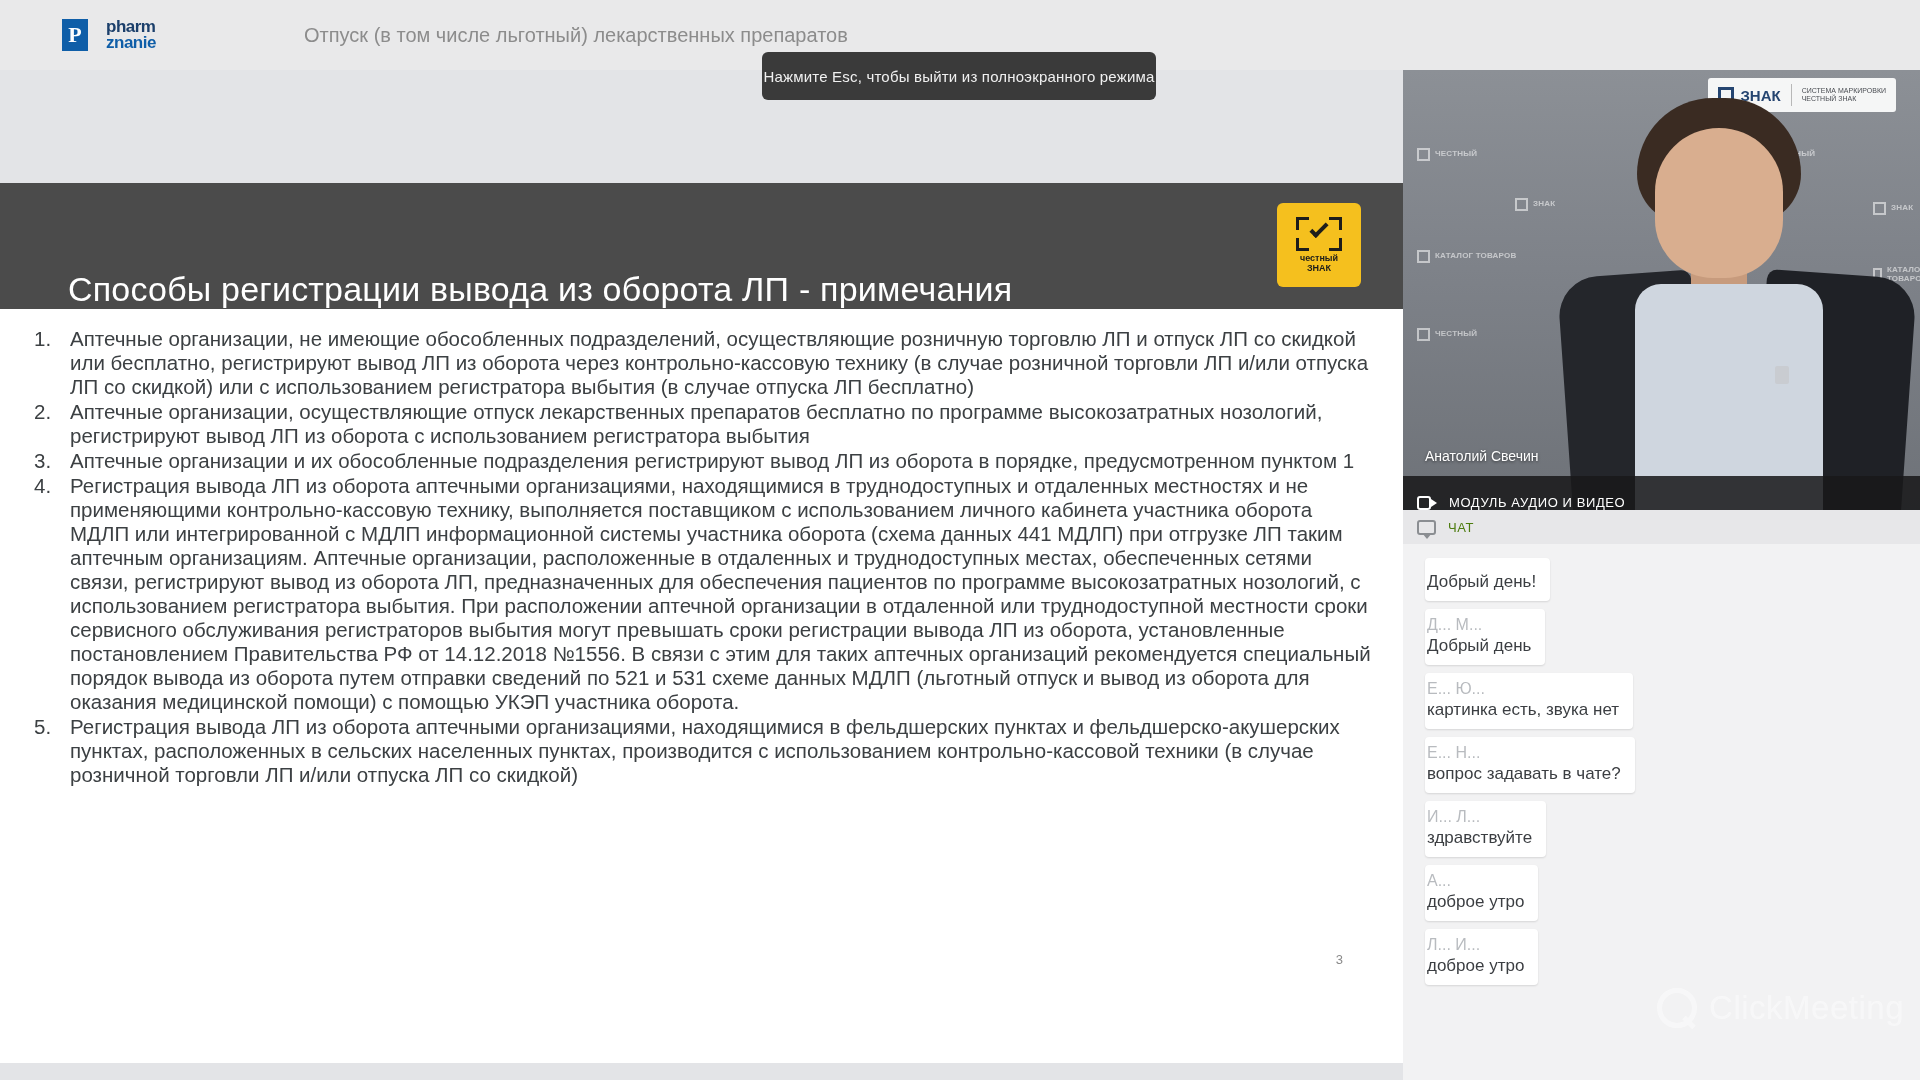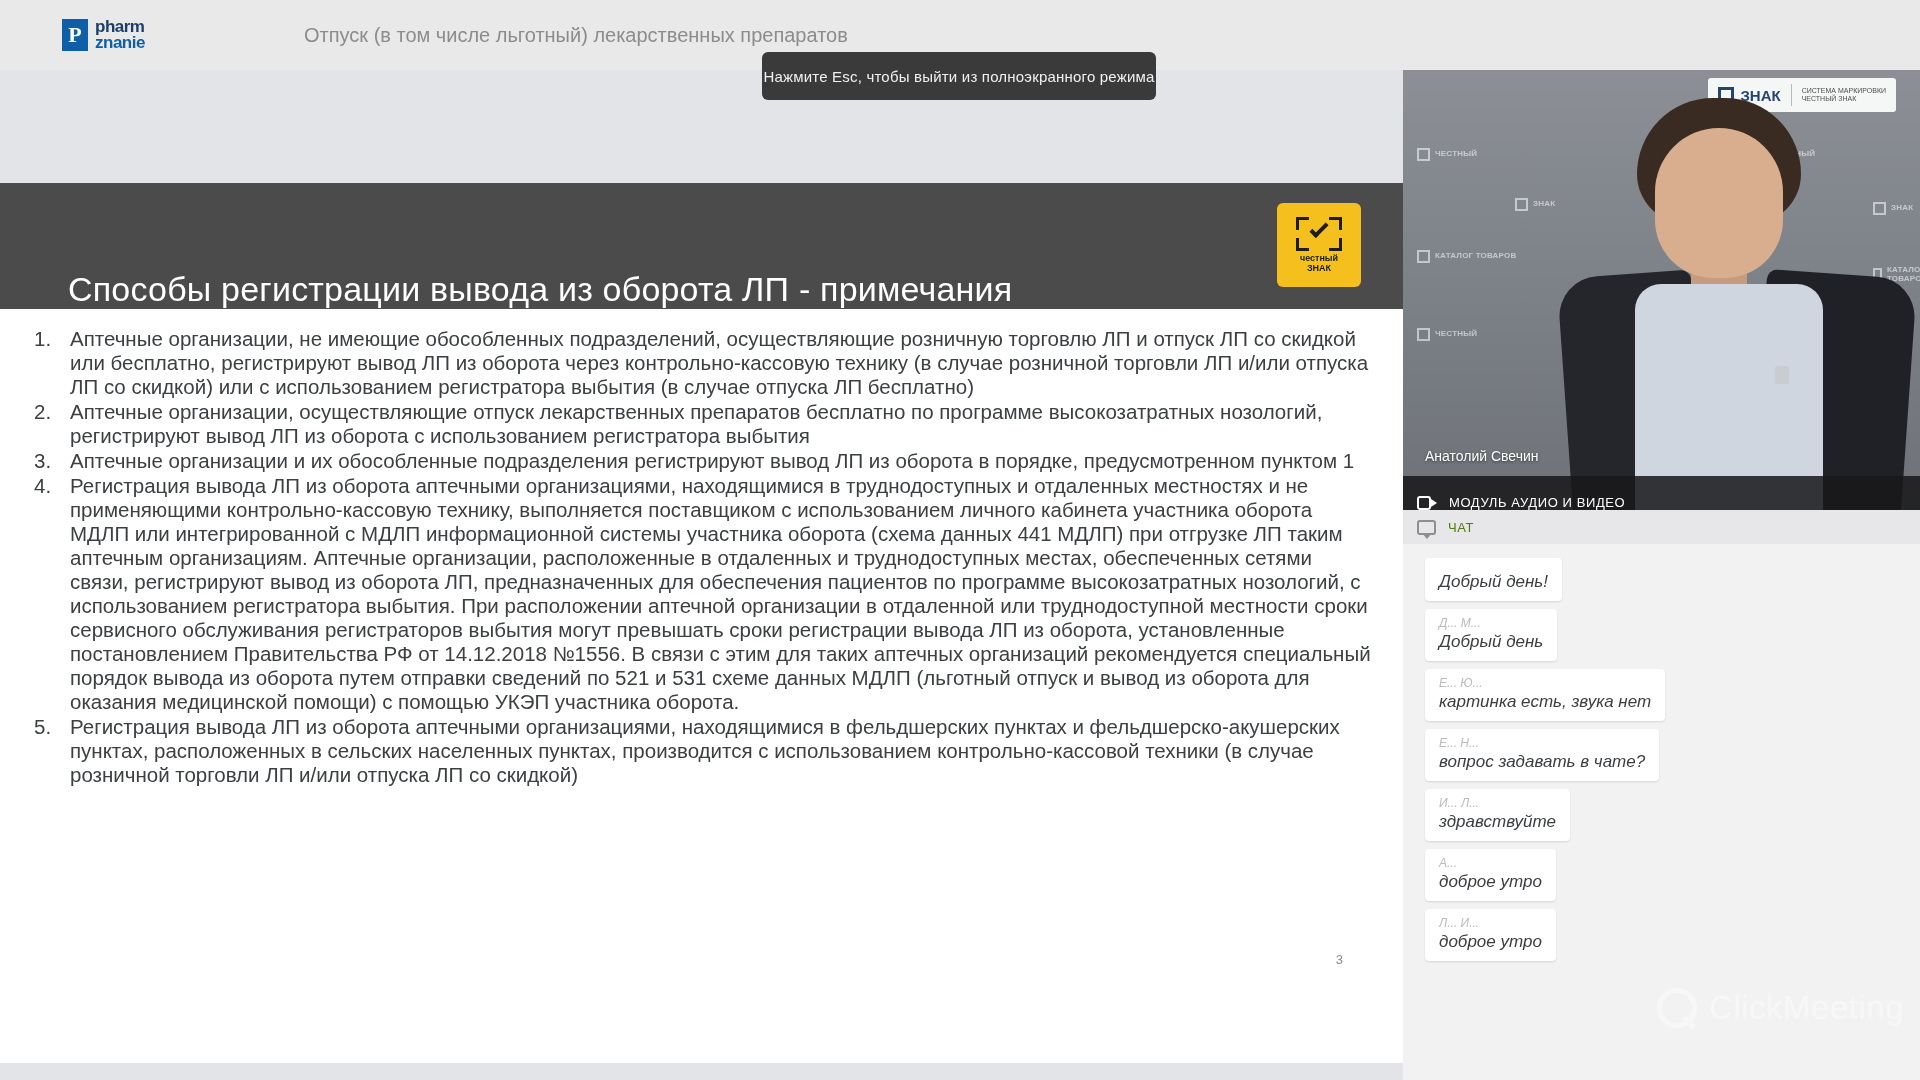--- a/index.html
+++ b/index.html
@@ -20,21 +20,21 @@
   #logo {
     margin-left: 62px;
     width: 118px; height: 38px;
     display: flex; align-items: center;
   }
   .logo-box {
     width: 26px; height: 32px; background: #0f5ea8; color: #fff;
     font-size: 22px; font-weight: bold; line-height: 32px; text-align: center;
     font-family: "Liberation Serif", serif;
   }
-  .logo-words { margin-left: 7px; line-height: 0.92; }
+  .logo-words { margin-left: 18px; line-height: 0.92; }
   .logo-words div {
     color: #1b3f6b; font-weight: bold; font-size: 17px; letter-spacing: -0.5px;
   }
   .logo-words .w2 { color: #0f5ea8; }
   #webinar-title {
     margin-left: 124px;
     color: #8c8c8c; font-size: 20px; white-space: nowrap;
   }
 
   
@@ -215,25 +215,24 @@
     border-top: 6px solid #8b8e92;
   }
   #chat-body {
     position: relative; height: 536px; background: #f2f2f3;
     padding: 14px 0 0 22px; overflow: hidden;
   }
   .msg { position: relative; margin-bottom: 8px; }
   .bubble {
     display: inline-block; background: #ffffff; border-radius: 4px;
     box-shadow: 0 1px 2px rgba(0,0,0,.12);
-    padding: 7px 14px 9px 14px;
-    font-style: italic;
+    padding: 7px 14px 9px 2px;
   }
   .bubble .author {
-    display: block; color: #b8bbbf; font-size: 12px; margin-bottom: 2px;
+    display: block; color: #b8bbbf; font-size: 16px; margin-bottom: 2px;
     white-space: nowrap;
   }
   .bubble .text {
     display: block; color: #3b3e42; font-size: 17px; white-space: nowrap;
   }
   .msg.first .bubble { padding-top: 12px; }
   #cm-watermark {
     position: absolute; right: 16px; bottom: 52px;
     display: flex; align-items: center; gap: 12px; opacity: .45;
   }

